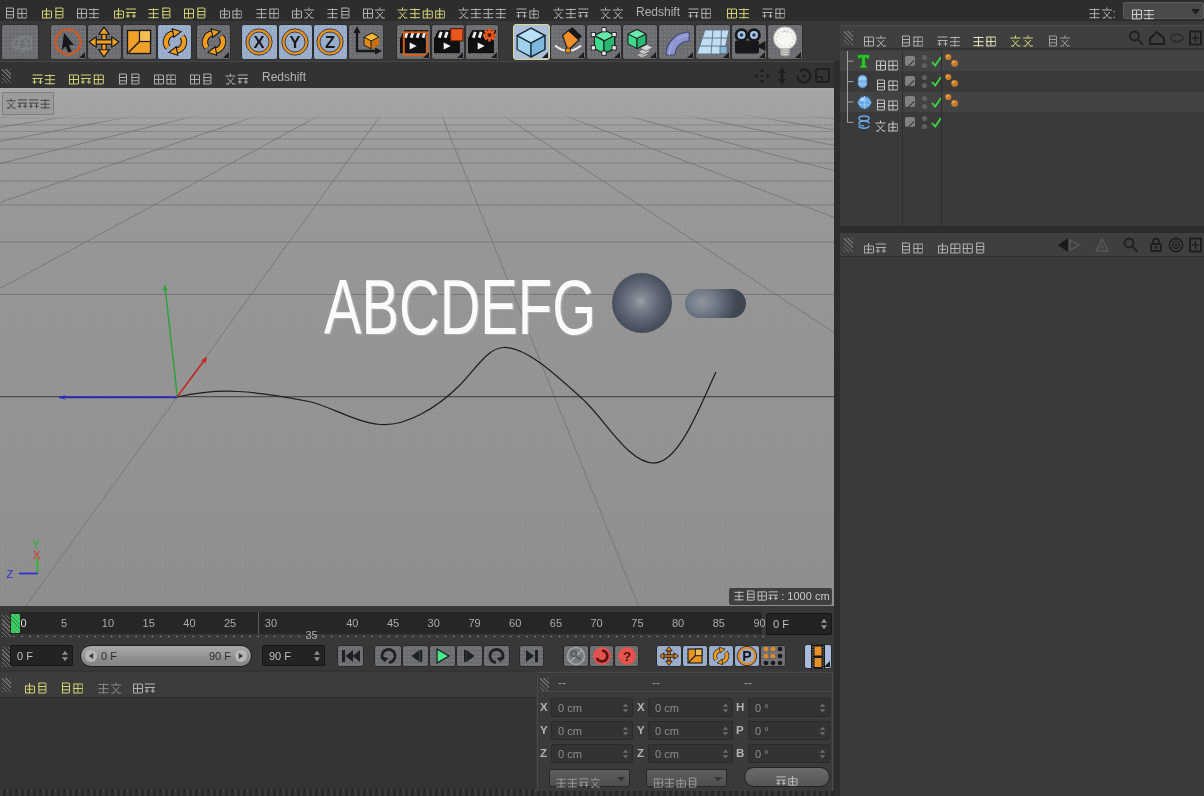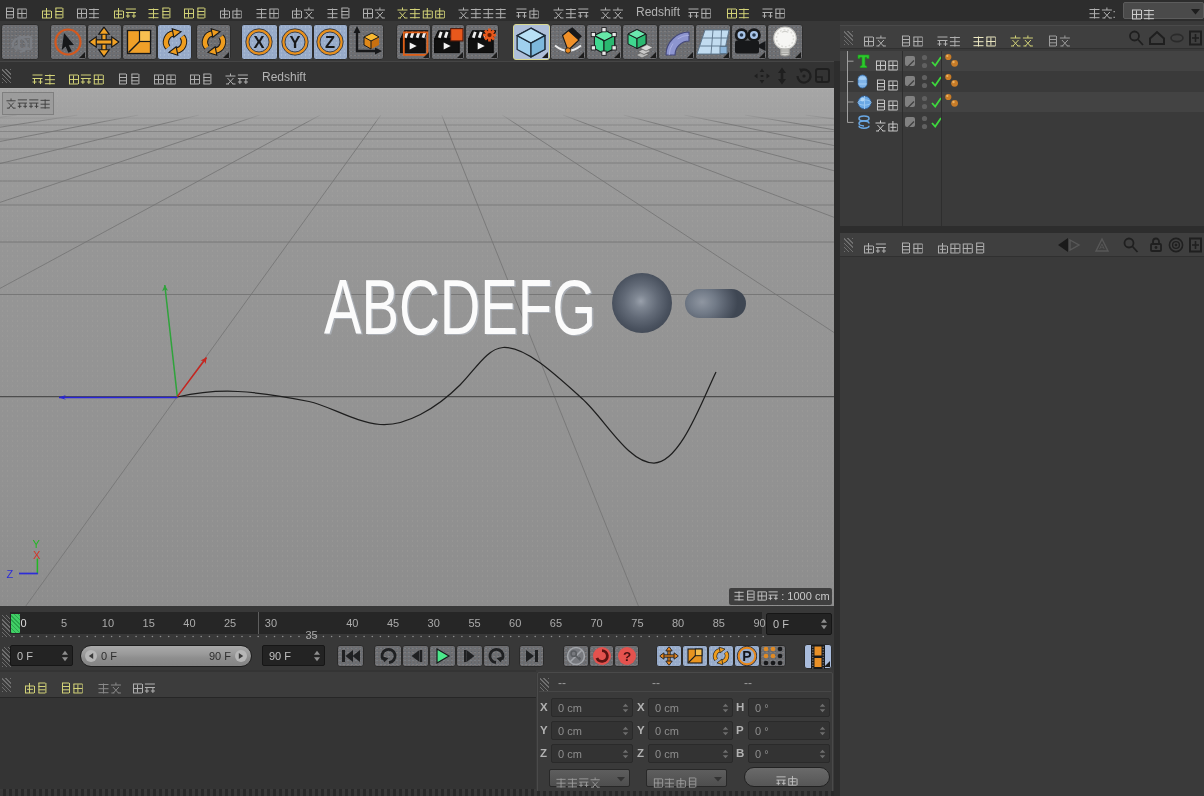--- a/index.html
+++ b/index.html
@@ -631,21 +631,21 @@
 <div class="abs" style="left:51.1px;top:5px;font-size:11px;color:#ababab">5</div>
 <div class="abs" style="left:91.8px;top:5px;font-size:11px;color:#ababab">10</div>
 <div class="abs" style="left:132.6px;top:5px;font-size:11px;color:#ababab">15</div>
 <div class="abs" style="left:173.3px;top:5px;font-size:11px;color:#ababab">40</div>
 <div class="abs" style="left:214.0px;top:5px;font-size:11px;color:#ababab">25</div>
 <div class="abs" style="left:254.8px;top:5px;font-size:11px;color:#ababab">30</div>
 <div class="abs" style="left:295.5px;top:17px;font-size:11px;color:#ababab">35</div>
 <div class="abs" style="left:336.2px;top:5px;font-size:11px;color:#ababab">40</div>
 <div class="abs" style="left:376.9px;top:5px;font-size:11px;color:#ababab">45</div>
 <div class="abs" style="left:417.6px;top:5px;font-size:11px;color:#ababab">30</div>
-<div class="abs" style="left:458.4px;top:5px;font-size:11px;color:#ababab">55</div>
+<div class="abs" style="left:458.4px;top:5px;font-size:11px;color:#ababab">79</div>
 <div class="abs" style="left:499.1px;top:5px;font-size:11px;color:#ababab">60</div>
 <div class="abs" style="left:539.8px;top:5px;font-size:11px;color:#ababab">65</div>
 <div class="abs" style="left:580.5px;top:5px;font-size:11px;color:#ababab">70</div>
 <div class="abs" style="left:621.3px;top:5px;font-size:11px;color:#ababab">75</div>
 <div class="abs" style="left:662.0px;top:5px;font-size:11px;color:#ababab">80</div>
 <div class="abs" style="left:702.7px;top:5px;font-size:11px;color:#ababab">85</div>
 <div class="abs" style="left:743.4px;top:5px;font-size:11px;color:#ababab">90</div>
 <div class="abs" style="left:247.5px;top:0;width:1px;height:22px;background:#5e5e5e"></div>
 </div>
 <svg class="abs" style="left:10px;top:28px" width="760" height="6">

